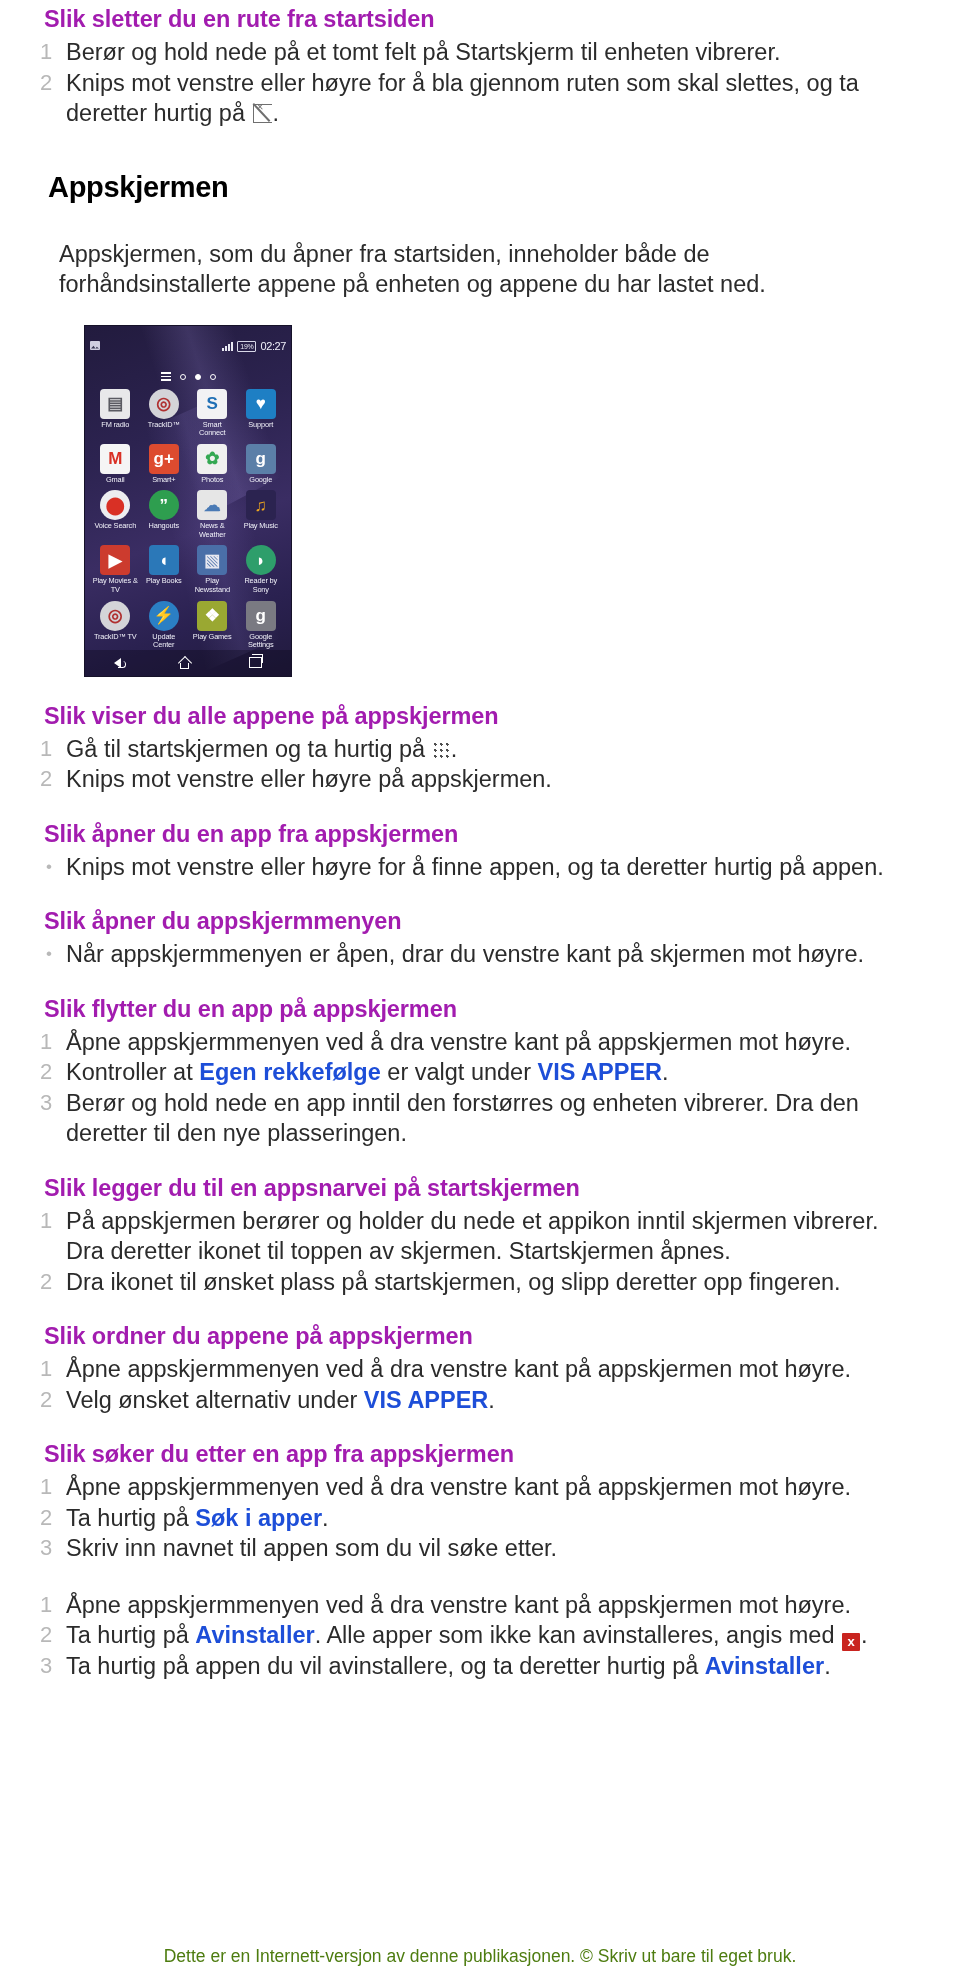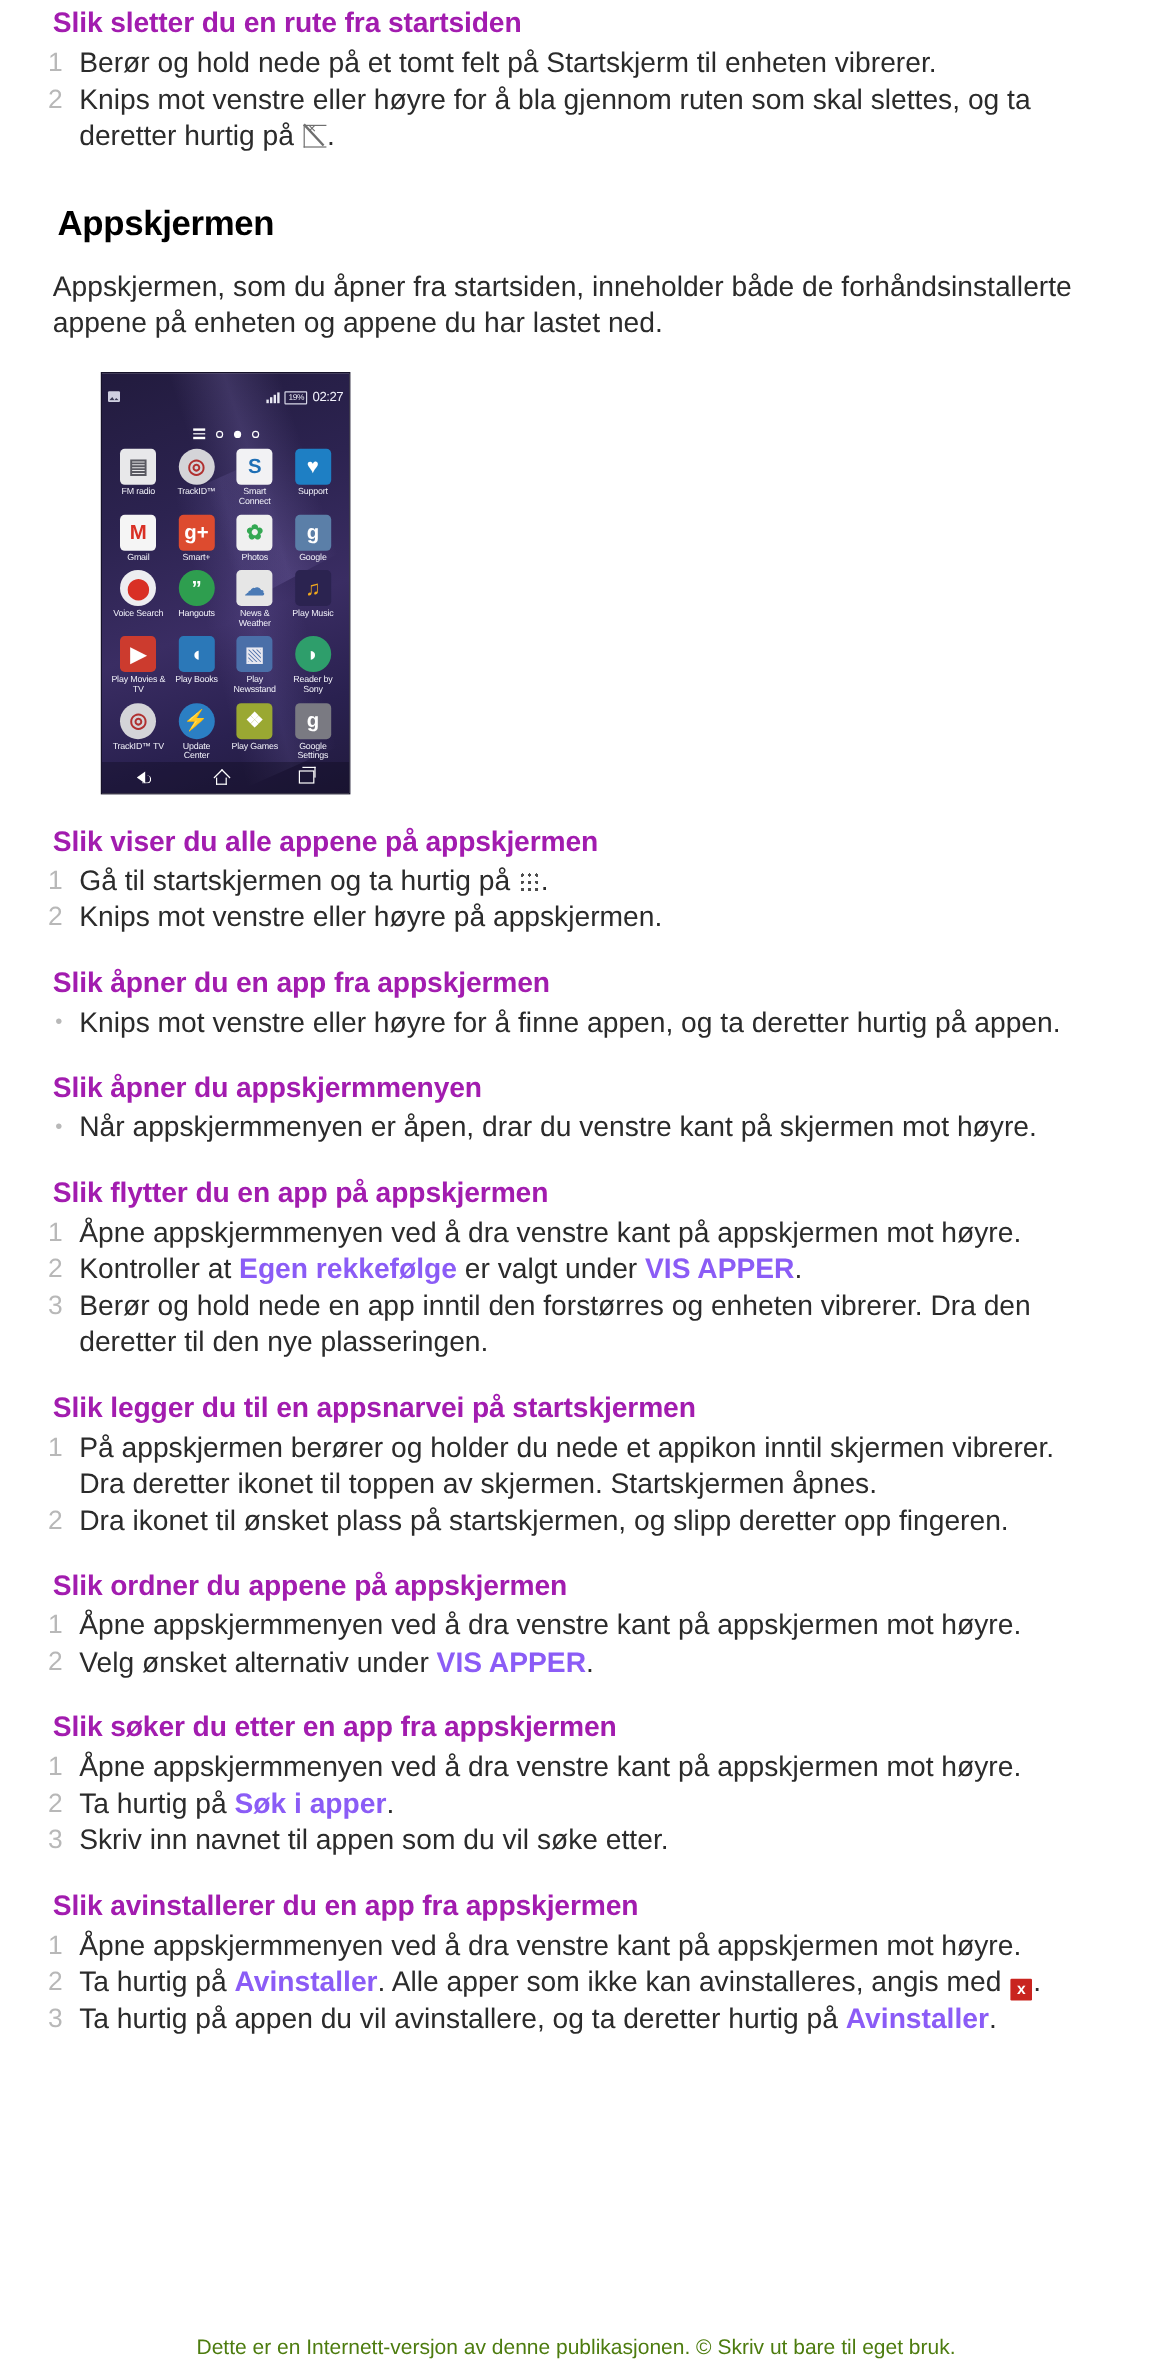--- a/index.html
+++ b/index.html
@@ -37,21 +37,21 @@
     font-weight: bold;
     color: #000;
     letter-spacing: -0.3px;
     margin: 4px;
     padding-left: 4px;
   }
   .body-para {
     font-size: 23.5px;
     line-height: 30px;
     color: #2b2b2b;
-    margin: 0;
+    margin: 15px;
     padding-left: 4px;
     max-width: 880px;
   }
 
   
   ol.steps, ul.steps {
     list-style: none;
     margin: 0;
     padding: 0;
   }
@@ -75,21 +75,21 @@
   }
   .marker.bullet {
     font-size: 17px;
     padding-left: 6px;
     width: 20px;
   }
   .step-text {
     flex: 1 1 auto;
     max-width: 880px;
   }
-  b, strong { font-weight: bold; color: #8b5cf6; }
+  b, strong { font-weight: bold; color: #1d4ed8; }
 
   
   .sec-gap { height: 26px; }
 
   
   .icon-inline {
     display: inline-block;
     vertical-align: -2px;
     position: relative;
   }
@@ -615,21 +615,20 @@
       <li>
         <span class="marker">3</span>
         <span class="step-text">Skriv inn navnet til appen som du vil søke etter.</span>
       </li>
     </ol>
   </div>
 
   <div class="sec-gap"></div>
 
   <div>
-    <div class="sub-head">Slik avinstallerer du en app fra appskjermen</div>
     <ol class="steps">
       <li>
         <span class="marker">1</span>
         <span class="step-text">Åpne appskjermmenyen ved å dra venstre kant på appskjermen mot høyre.</span>
       </li>
       <li>
         <span class="marker">2</span>
         <span class="step-text"><span>Ta hurtig på </span><b>Avinstaller</b><span>. Alle apper som ikke kan avinstalleres, angis med </span><span class="icon-inline ic-red-x">x</span><span>.</span></span>
       </li>
       <li>

